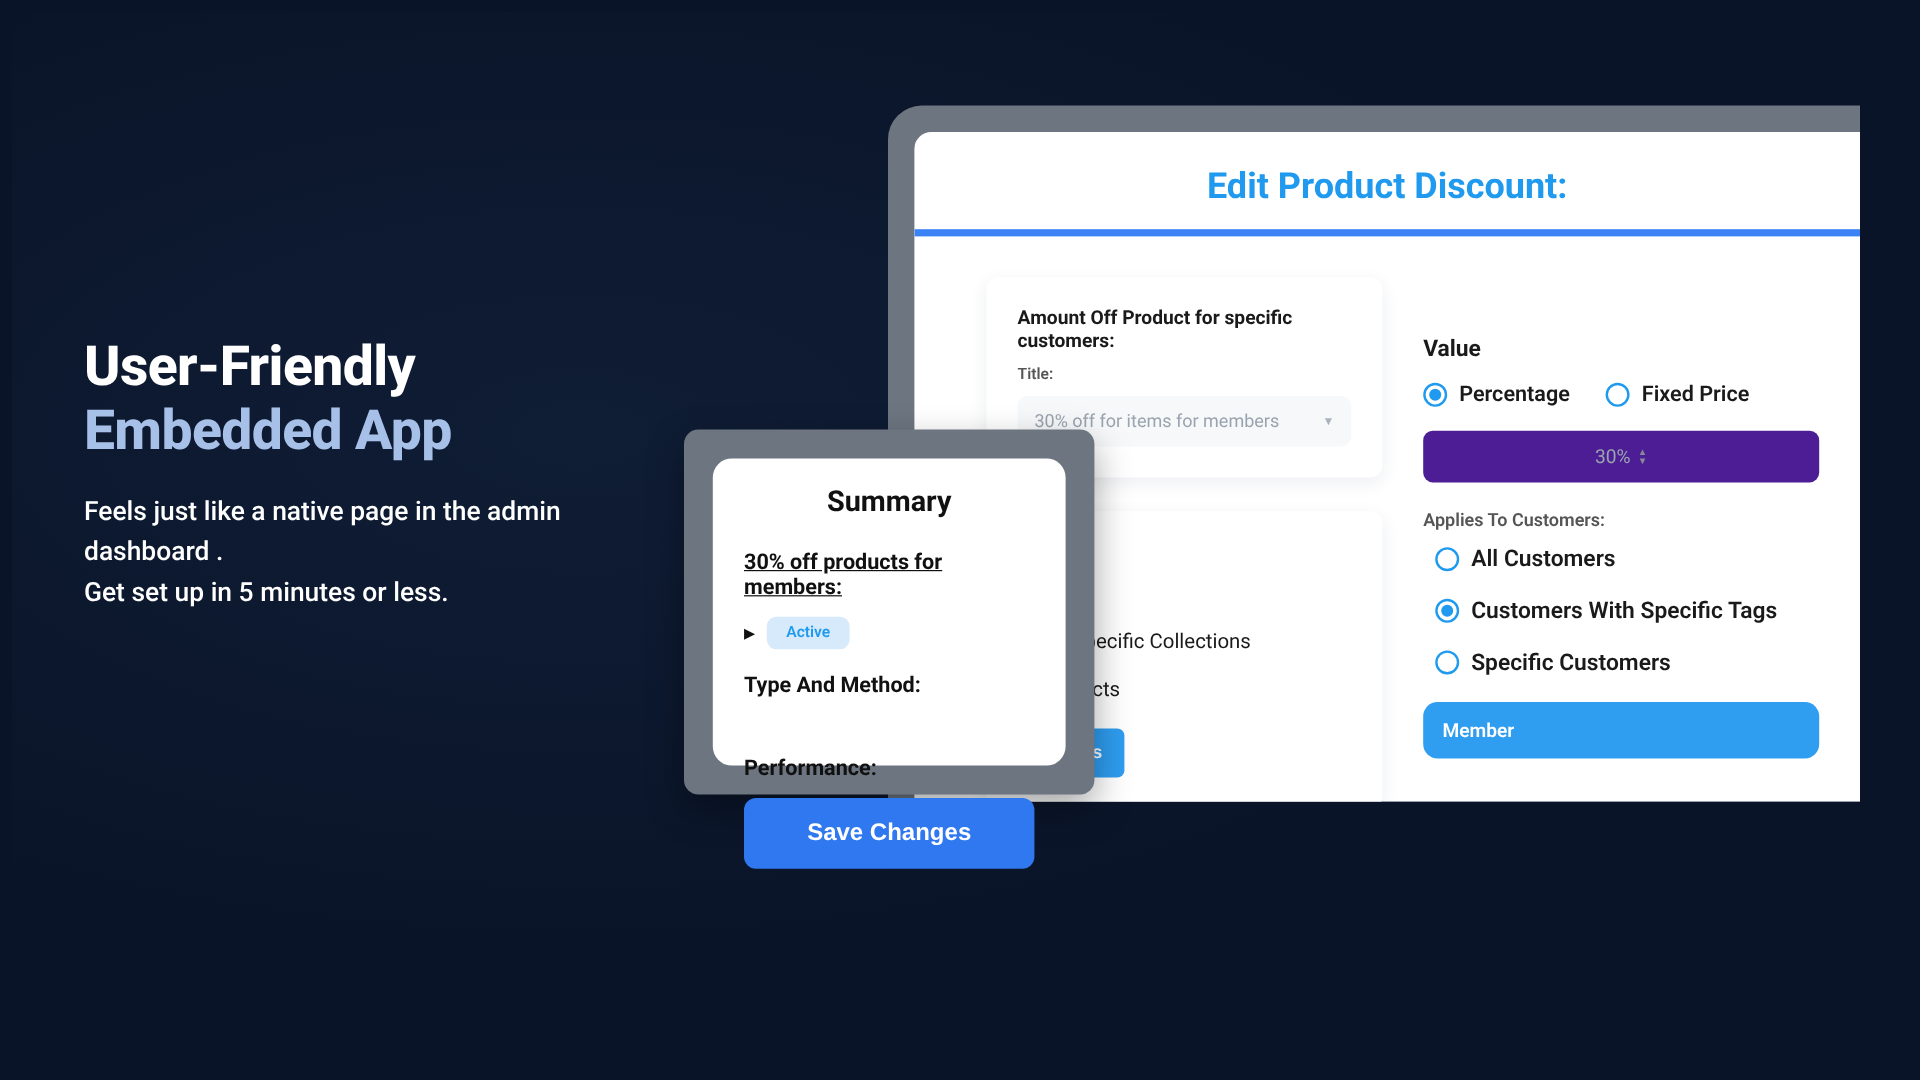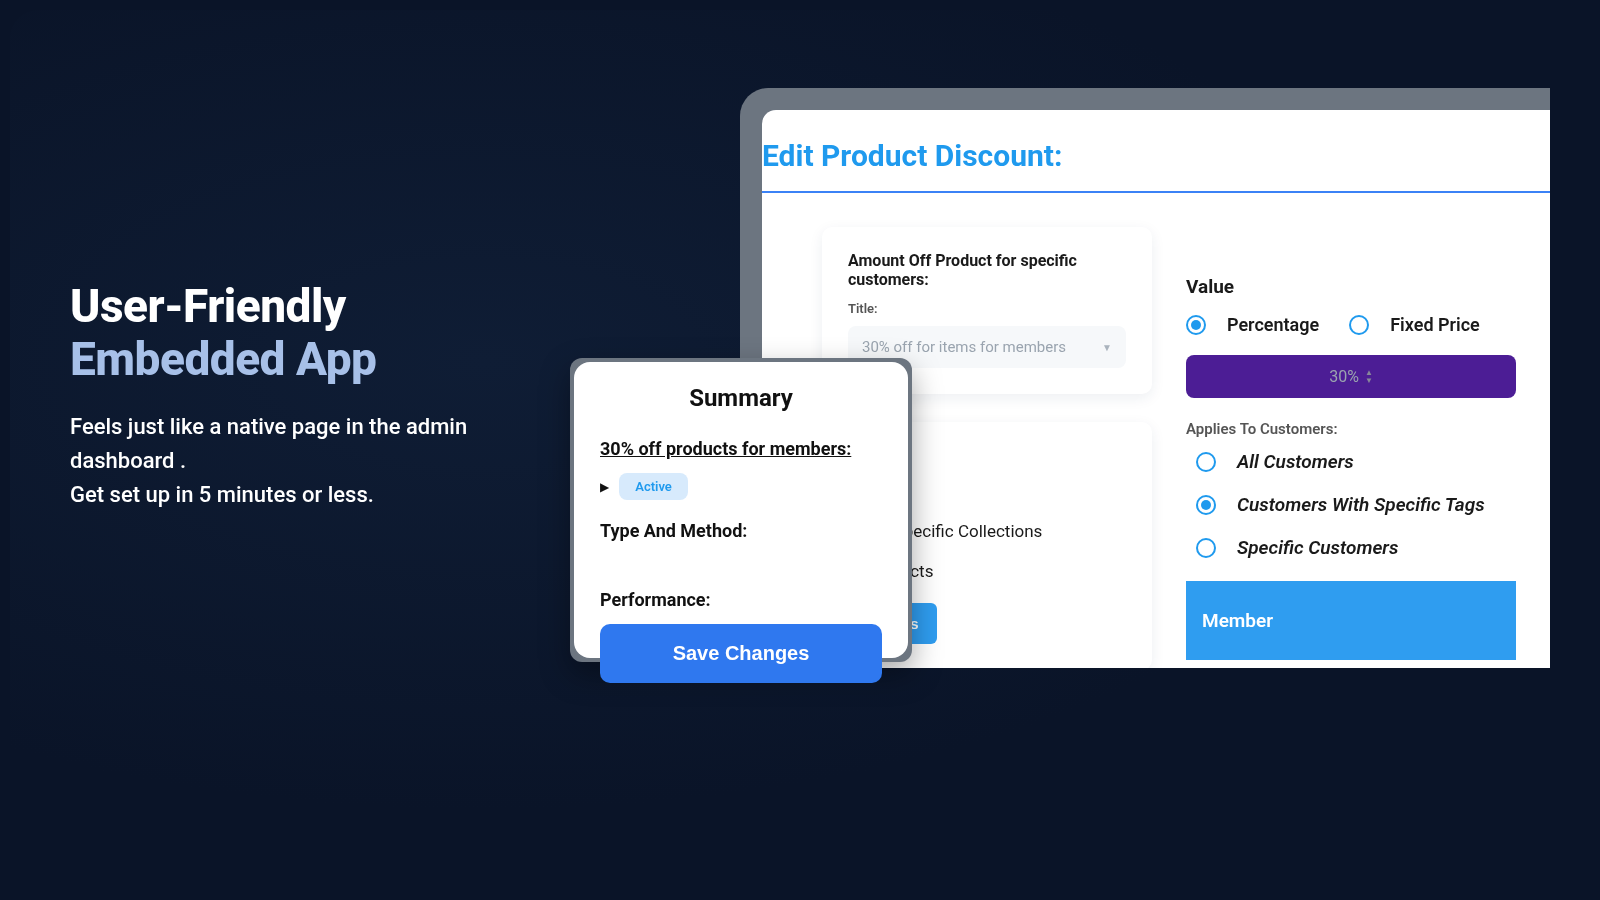--- a/index.html
+++ b/index.html
@@ -55,26 +55,26 @@
     padding: 22px 0 0 22px;
   }
   .large-panel {
     width: 100%;
     height: 100%;
     background: #ffffff;
     border-radius: 14px 0 0 0;
     overflow: hidden;
   }
   .large-panel .hdr {
-    text-align: left;
+    text-align: center;
     font-size: 30px;
     font-weight: 700;
     color: #1f9aee;
     padding: 28px 0 18px 0;
-    border-bottom: 2px solid #3b82f6;
+    border-bottom: 6px solid #3b82f6;
   }
   .large-panel .body {
     display: flex;
     gap: 34px;
     padding: 34px 34px 0 60px;
   }
   .card {
     background: #ffffff;
     border-radius: 10px;
     box-shadow: 0 4px 14px rgba(20,50,90,0.08);
@@ -89,69 +89,69 @@
   .sel {
     margin-top: 10px;
     background:#f6f8fa;
     border-radius:8px;
     padding: 12px 14px;
     display:flex; align-items:center; justify-content:space-between;
     color:#9aa4af; font-size:15px;
   }
   .sel .tri { font-size:10px; color:#aab3bd; }
 
-  .radio-row { display:flex; align-items:center; gap:21px; font-size:18px; font-weight:600; color:#1a1a1a; }
+  .radio-row { display:flex; align-items:center; gap:10px; font-size:18px; font-weight:600; color:#1a1a1a; }
   .radio {
     width:20px; height:20px; border:2px solid #1f9aee; border-radius:50%;
     display:inline-flex; align-items:center; justify-content:center;
   }
   .radio .dot { width:10px; height:10px; background:#1f9aee; border-radius:50%; display:none; }
   .radio.selected .dot { display:block; }
 
   .value-row { display:flex; gap:30px; margin-top:16px; }
 
   .num-input {
     margin-top:20px;
     background:#4c1d95; border-radius:8px;
     padding:12px 14px;
     display:flex; align-items:center; justify-content:center;
     color:#9aa4af; font-size:16px;
   }
   .num-input .suffix { display:flex; align-items:center; gap:6px; }
   .spinner { display:flex; flex-direction:column; font-size:8px; line-height:8px; color:#889; }
 
   .applies-lbl { font-size:15px; font-weight:600; color:#555; margin-top:22px; }
-  .applies-list { margin-top:12px; display:flex; flex-direction:column; gap:20px;font-style:italic; }
+  .applies-list { margin-top:12px; display:flex; flex-direction:column; gap:20px; }
   .applies-list .radio-row { font-size:19px; padding-left:10px; }
 
   .tag-pill {
     margin-top:22px;
-    background:#2f9df0; color:#fff; font-size:19px; font-weight:600;
-    border-radius:0; padding:28px 16px;
+    background:#2f9df0; color:#fff; font-size:16px; font-weight:600;
+    border-radius:12px; padding:14px 16px;
   }
 
   .prod-opts { display:flex; flex-direction:column; gap:20px; padding-left:0; }
   .prod-opts .opt { font-size:17px; color:#1a1a1a; }
   .btn-primary {
     margin-top:22px;
     background:#2f9df0; color:#fff; border:none; border-radius:6px;
     padding:12px 18px; font-size:15px; font-weight:600;
     width:fit-content;
   }
 
   
   .small-panel-frame {
     position: absolute;
     left: 560px;
     top: 348px;
     width: 342px;
     height: 304px;
     background: #6c7580;
     border-radius: 12px;
-    padding: 4px;
+    padding: 24px;
     box-shadow: 0 12px 30px rgba(0,0,0,0.35);
   }
   .small-panel {
     width:100%; height:100%;
     background:#fff;
     border-radius:16px;
     padding: 22px 26px 20px 26px;
     display:flex; flex-direction:column;
   }
   .small-panel h2 {

